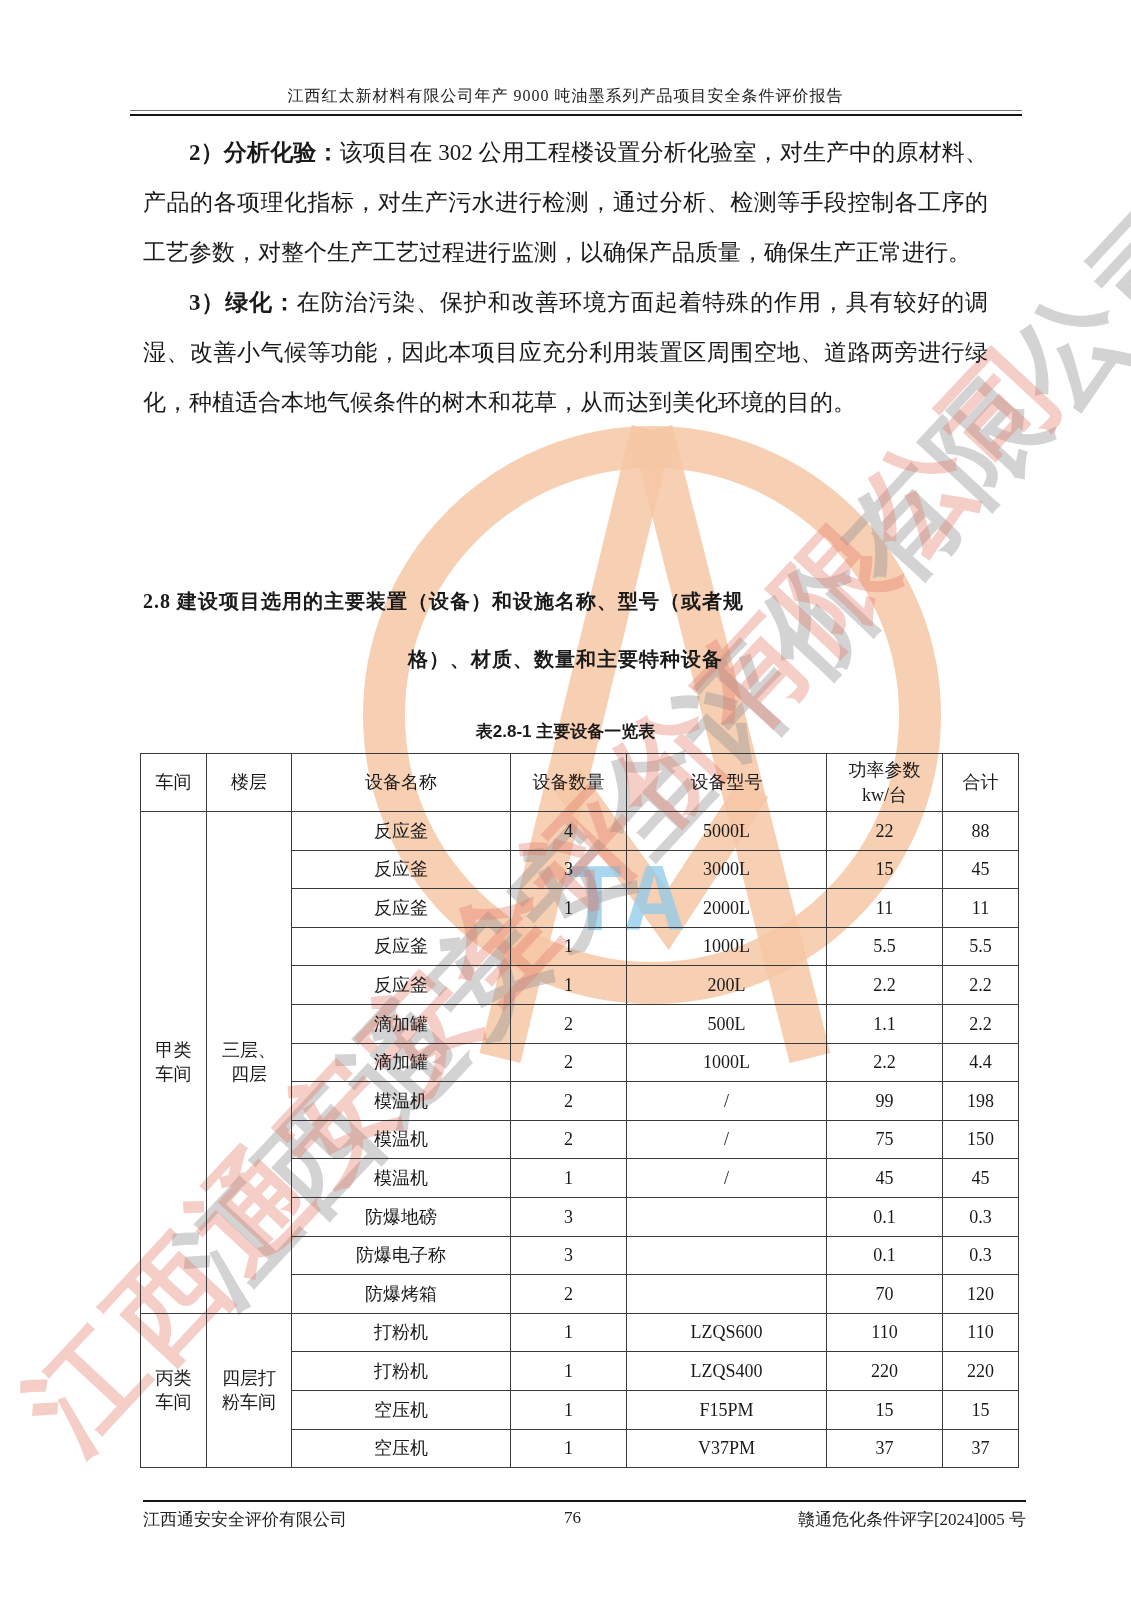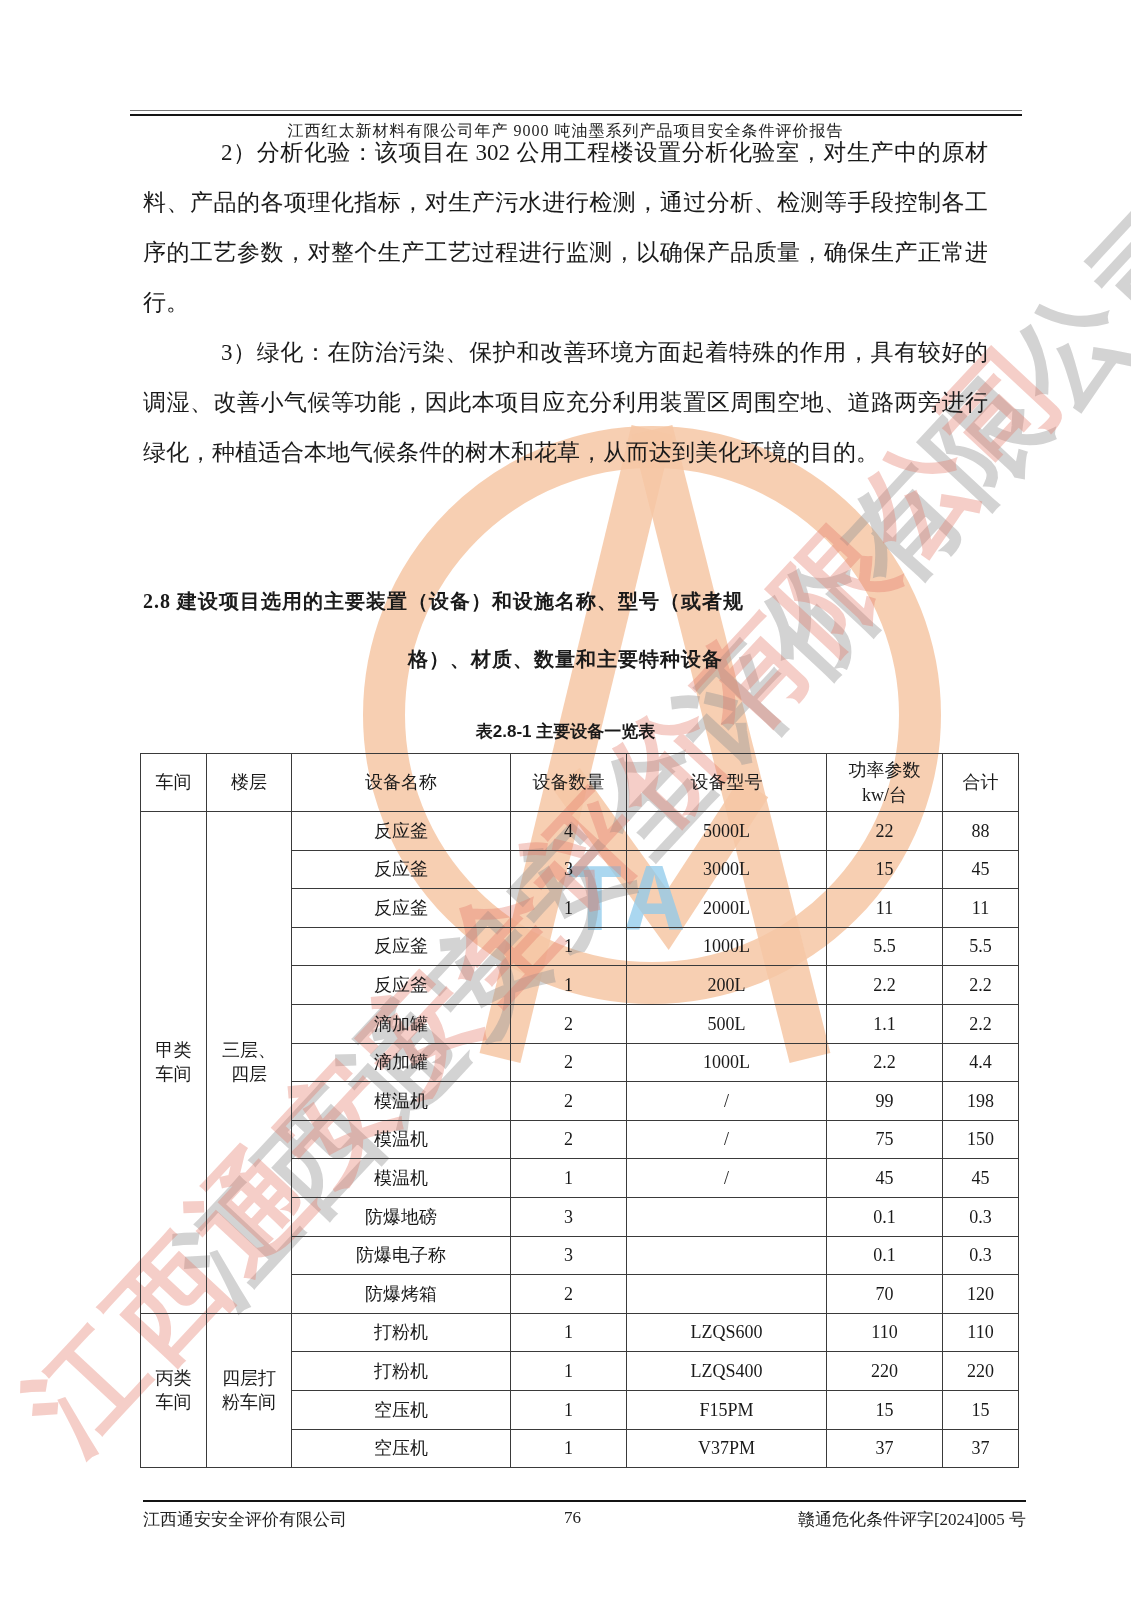--- a/index.html
+++ b/index.html
@@ -28,33 +28,33 @@
   }
   .wm-horizontal{
     font-family:"Liberation Sans","DejaVu Sans",sans-serif;
     font-weight:bold;font-size:90px;letter-spacing:8px;
     white-space:nowrap;z-index:3;
   }
   
   .content{position:absolute;inset:0;z-index:2;}
   .pg-header{
     position:absolute;top:86px;left:0;width:100%;
-    text-align:center;font-size:16px;letter-spacing:1px;color:#222;margin-top:35px;
+    text-align:center;font-size:16px;letter-spacing:1px;color:#222;
   }
   .header-rule{
     position:absolute;top:110px;left:130px;width:892px;height:3px;
     border-top:1.5px solid #777;border-bottom:2.5px solid #141414;
   }
   .bodytext{
     position:absolute;top:128px;left:143px;width:845px;
     font-size:23px;line-height:50px;text-align:justify;
   }
   .bodytext p{margin:0;}
   .bodytext p.indent{text-indent:2em;}
-  .lead{font-weight:normal;margin-left:32px;}
+  .lead{font-weight:bold;}
   .sec-heading{
     position:absolute;left:143px;width:845px;
     font-weight:bold;font-size:20px;letter-spacing:1px;
   }
   .sec-heading.l1{top:588px;text-align:left;}
   .sec-heading.l2{top:646px;text-align:center;}
   .tbl-title{
     position:absolute;top:720px;left:143px;width:845px;
     text-align:center;font-weight:bold;font-size:17px;
     font-family:"Liberation Sans","DejaVu Sans",sans-serif;

